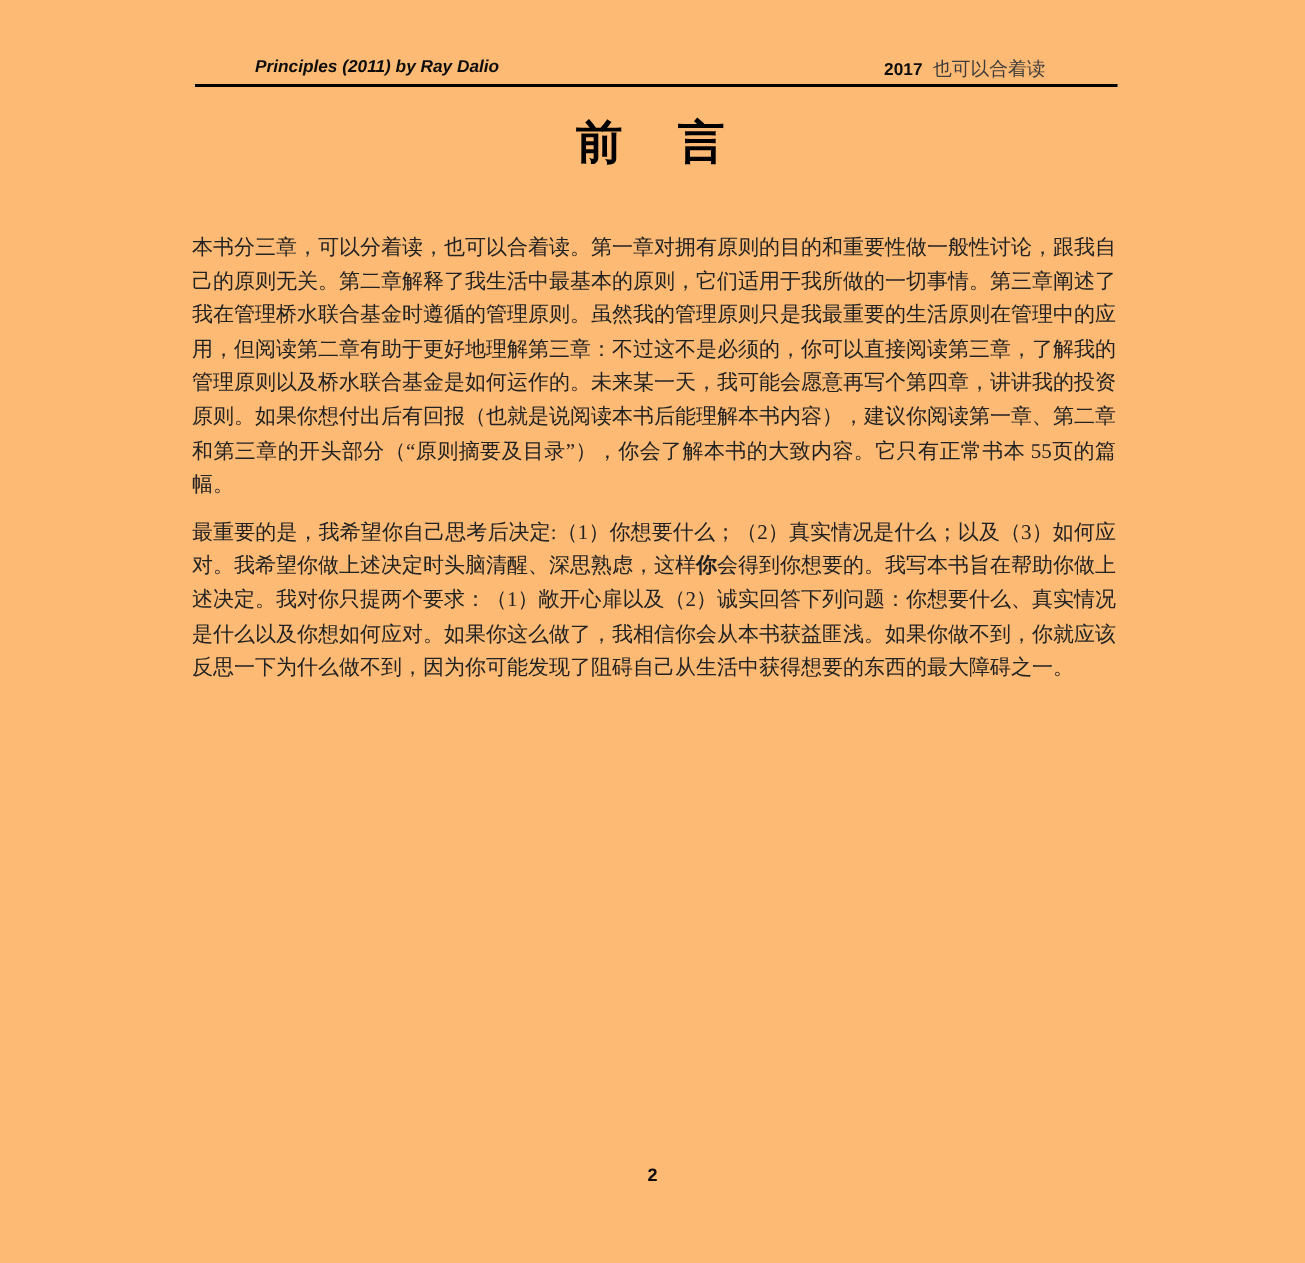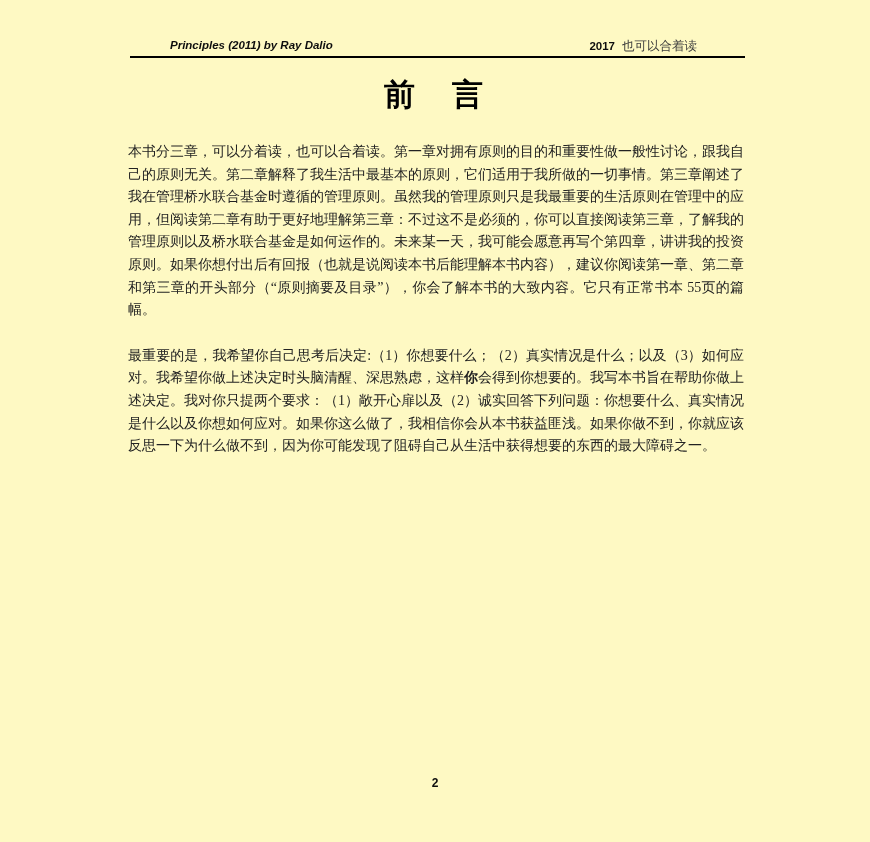--- a/index.html
+++ b/index.html
@@ -1,20 +1,20 @@
 <!DOCTYPE html>
 <html><head>
 <meta charset="utf-8">
 <style>
   html, body { margin: 0; padding: 0; background: #ffffff; }
   .page {
     position: relative;
     width: 870px;
     height: 842px;
-    background: #fef9c3;
+    background: #fdba74;
     overflow: hidden;
     font-family: "Liberation Serif", serif;
     color: #1f1f1f;
   }
   .header {
     position: absolute;
     top: 38px;
     left: 130px;
     width: 615px;
     height: 18px;
@@ -62,31 +62,31 @@
     margin: 0;
     text-align: center;
     font-family: "Liberation Sans", sans-serif;
     font-weight: bold;
     font-size: 31px;
     letter-spacing: 3px;
     color: #000000;
   }
   .body-text {
     position: absolute;
-    top: 141px;
+    top: 155px;
     left: 128px;
     width: 616px;
     font-size: 14px;
     line-height: 22.6px;
     text-align: justify;
     text-justify: inter-ideograph;
     color: #222222;
   }
   .body-text p { margin: 0; }
-  .body-text p + p { margin-top: 23px; }
+  .body-text p + p { margin-top: 9px; }
   .bold-run { font-weight: bold; }
   .footer {
     position: absolute;
     top: 776px;
     left: 0;
     width: 100%;
     text-align: center;
     font-family: "Liberation Sans", sans-serif;
     font-weight: bold;
     font-size: 12px;

